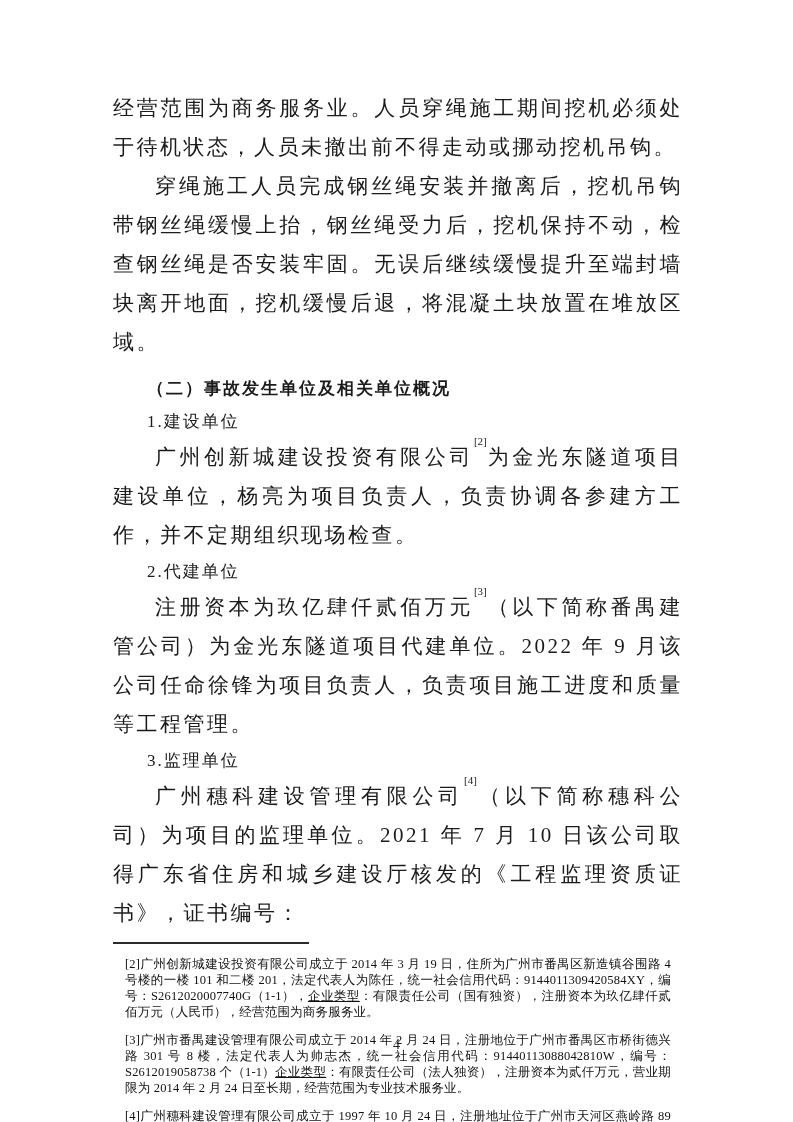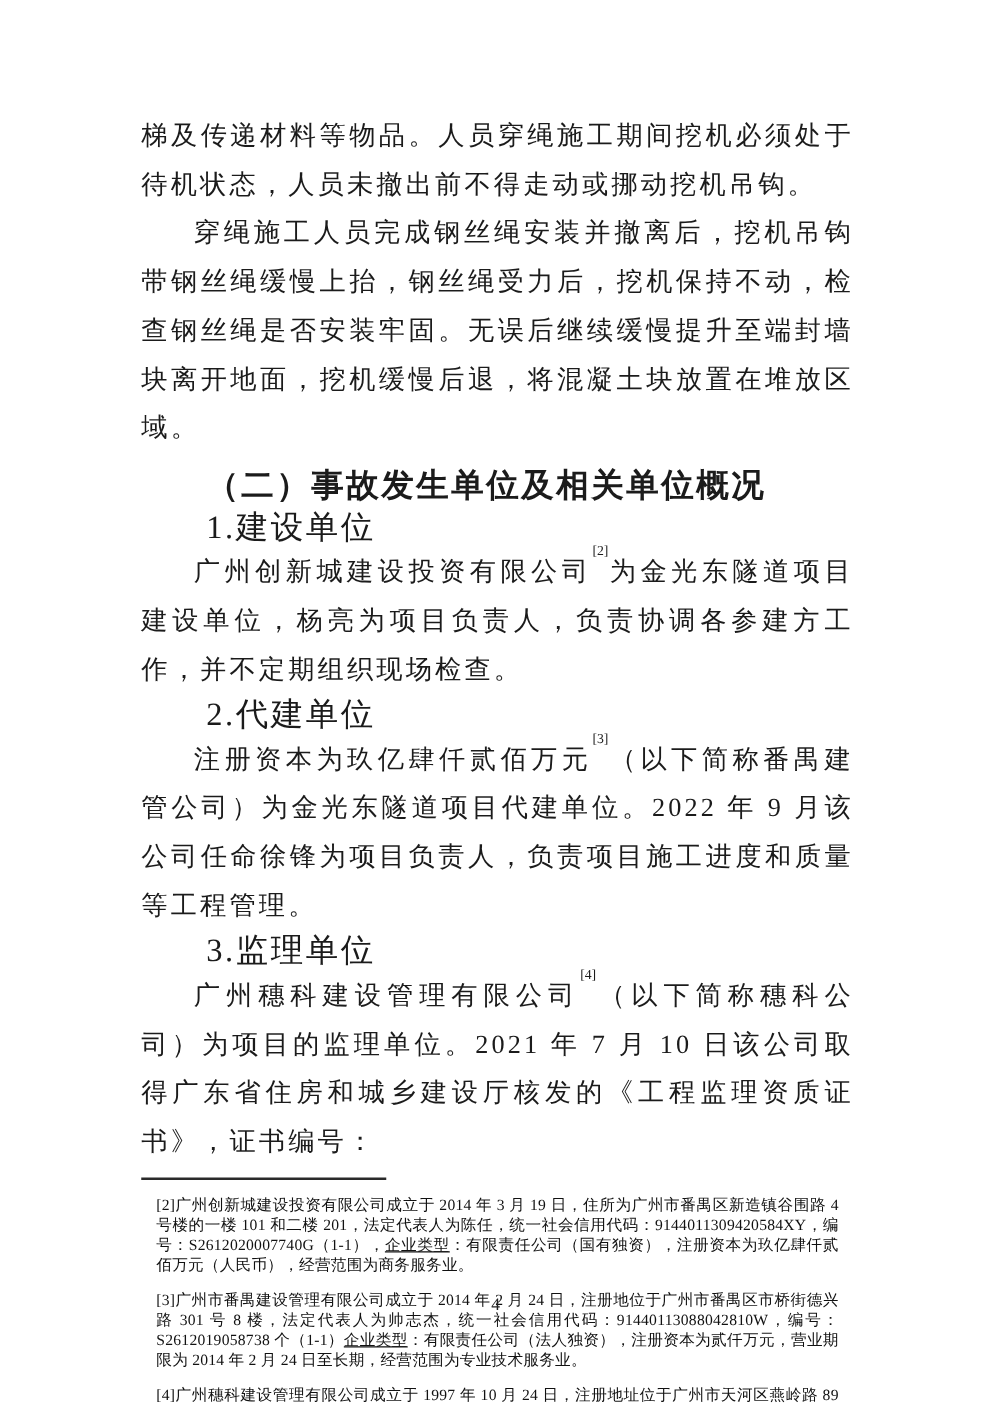--- a/index.html
+++ b/index.html
@@ -24,21 +24,21 @@
   }
   .para {
     font-size: 21px;
     line-height: 39px;
     text-align: justify;
     letter-spacing: 2.5px;
     margin: 0;
   }
   .indent { text-indent: 2em; }
   .item {
-    font-size: 26px;
+    font-size: 17px;
     line-height: 33px;
     letter-spacing: 2px;
     text-indent: 2em;
     margin: 0;
   }
   .heading {
     font-weight: 700;
     margin-top: 10px;
   }
   sup.fnref {
@@ -74,21 +74,21 @@
     line-height: 18px;
     color: #222222;
   }
 </style>
 </head>
 <body>
 
 <div class="page">
   <div class="content">
 
-    <p class="para">梯及传递材料等物品。人员穿绳施工期间挖机必须处于待机状态，人员未撤出前不得走动或挪动挖机吊钩。</p>
+    <p class="para">经营范围为商务服务业。人员穿绳施工期间挖机必须处于待机状态，人员未撤出前不得走动或挪动挖机吊钩。</p>
 
     <p class="para indent">穿绳施工人员完成钢丝绳安装并撤离后，挖机吊钩带钢丝绳缓慢上抬，钢丝绳受力后，挖机保持不动，检查钢丝绳是否安装牢固。无误后继续缓慢提升至端封墙块离开地面，挖机缓慢后退，将混凝土块放置在堆放区域。</p>
 
     <p class="para item heading">（二）事故发生单位及相关单位概况</p>
 
     <p class="item">1.建设单位</p>
 
     <p class="para indent">
       <span>广州创新城建设投资有限公司</span><sup class="fnref">[2]</sup><span>为金光东隧道项目建设单位，杨亮为项目负责人，负责协调各参建方工作，并不定期组织现场检查。</span>
     </p>

